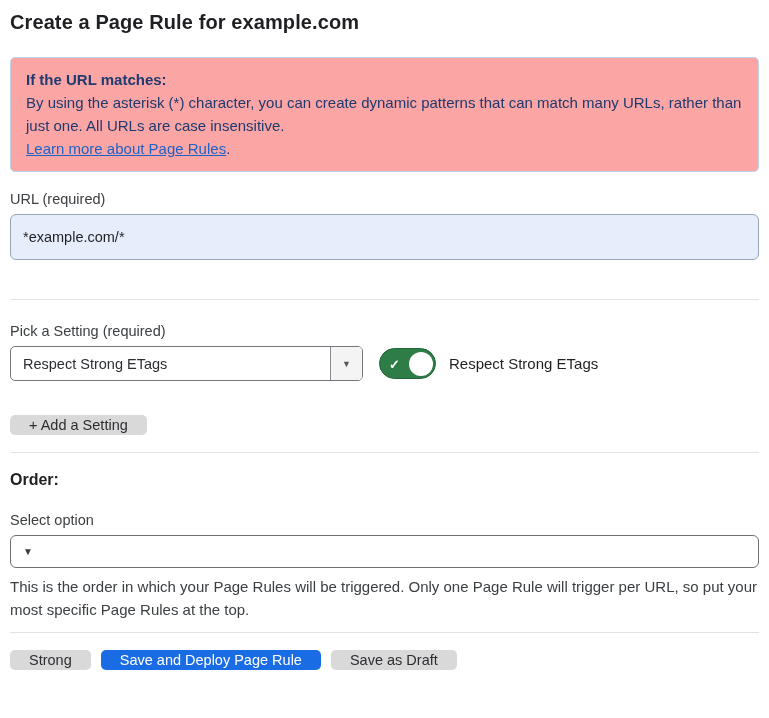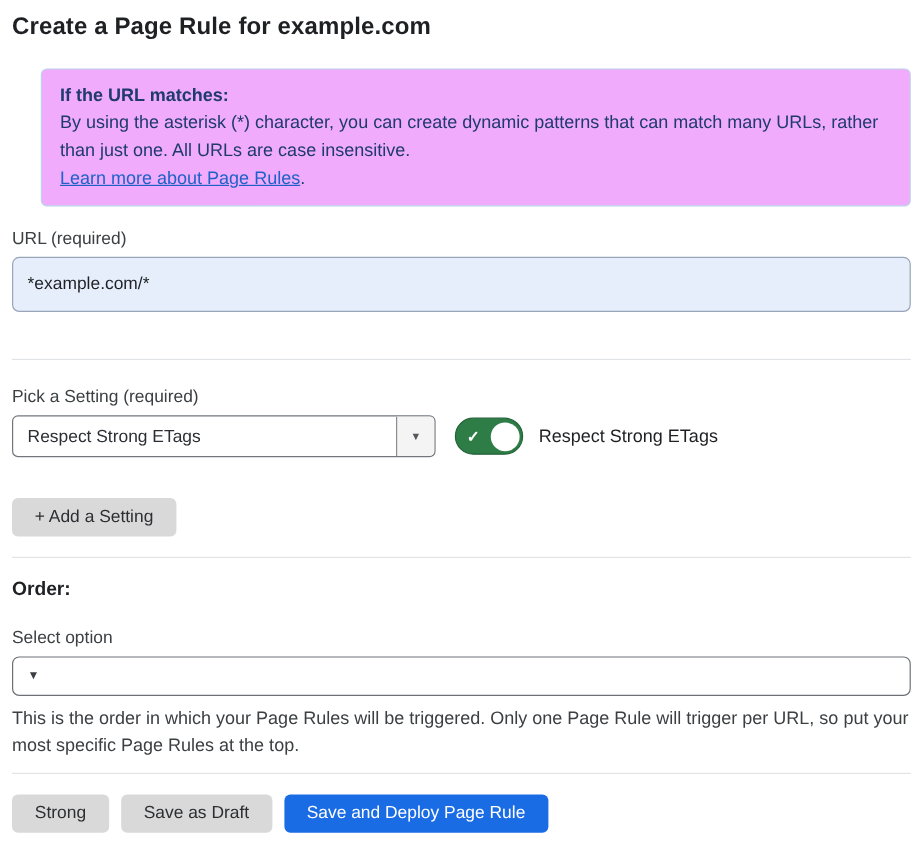--- a/index.html
+++ b/index.html
@@ -15,28 +15,27 @@
 
   .page-title {
     font-size: 20px;
     font-weight: 700;
     color: #1f2023;
     letter-spacing: 0.1px;
   }
 
   .info-box {
     margin-top: 23px;
-    background: #f0abfc;
+    background: #fca5a5;
     border: 1px solid #bcd2ea;
     border-radius: 5px;
     padding: 10px 15px 11px 15px;
     font-size: 15px;
     line-height: 23px;
     color: #1e3a6e;
-    margin-left: 24px;
   }
   .info-box .info-heading { font-weight: 700; }
   .info-box a.info-link {
     color: #1e62c8;
     text-decoration: underline;
     cursor: pointer;
   }
 
   .field-label {
     font-size: 14.5px;
@@ -148,21 +147,21 @@
   .toggle-label {
     margin-left: 13px;
     font-size: 15px;
     color: #1f2023;
   }
 
   .btn {
     display: inline-flex;
     align-items: center;
     justify-content: center;
-    height: 32px;
+    height: 20px;
     border: none;
     border-radius: 5px;
     font-size: 14.5px;
     font-family: "Liberation Sans", sans-serif;
     cursor: pointer;
     padding: 0 19px;
   }
   .btn-gray { background: #d9d9d9; color: #2c2e31; }
   .btn-primary { background: #1a6ce5; color: #ffffff; }
 
@@ -247,17 +246,17 @@
   <div class="order-select">
     <div class="select-arrow">▼</div>
   </div>
 
   <div class="help-text">This is the order in which your Page Rules will be triggered. Only one Page Rule will trigger per URL, so put your most specific Page Rules at the top.</div>
 
   <hr class="divider divider-3">
 
   <div class="footer-buttons">
     <button class="btn btn-gray">Strong</button>
+    <button class="btn btn-primary">Save and Deploy Page Rule</button>
     <button class="btn btn-gray">Save as Draft</button>
-    <button class="btn btn-primary">Save and Deploy Page Rule</button>
   </div>
 
 </div>
 
 </body></html>

